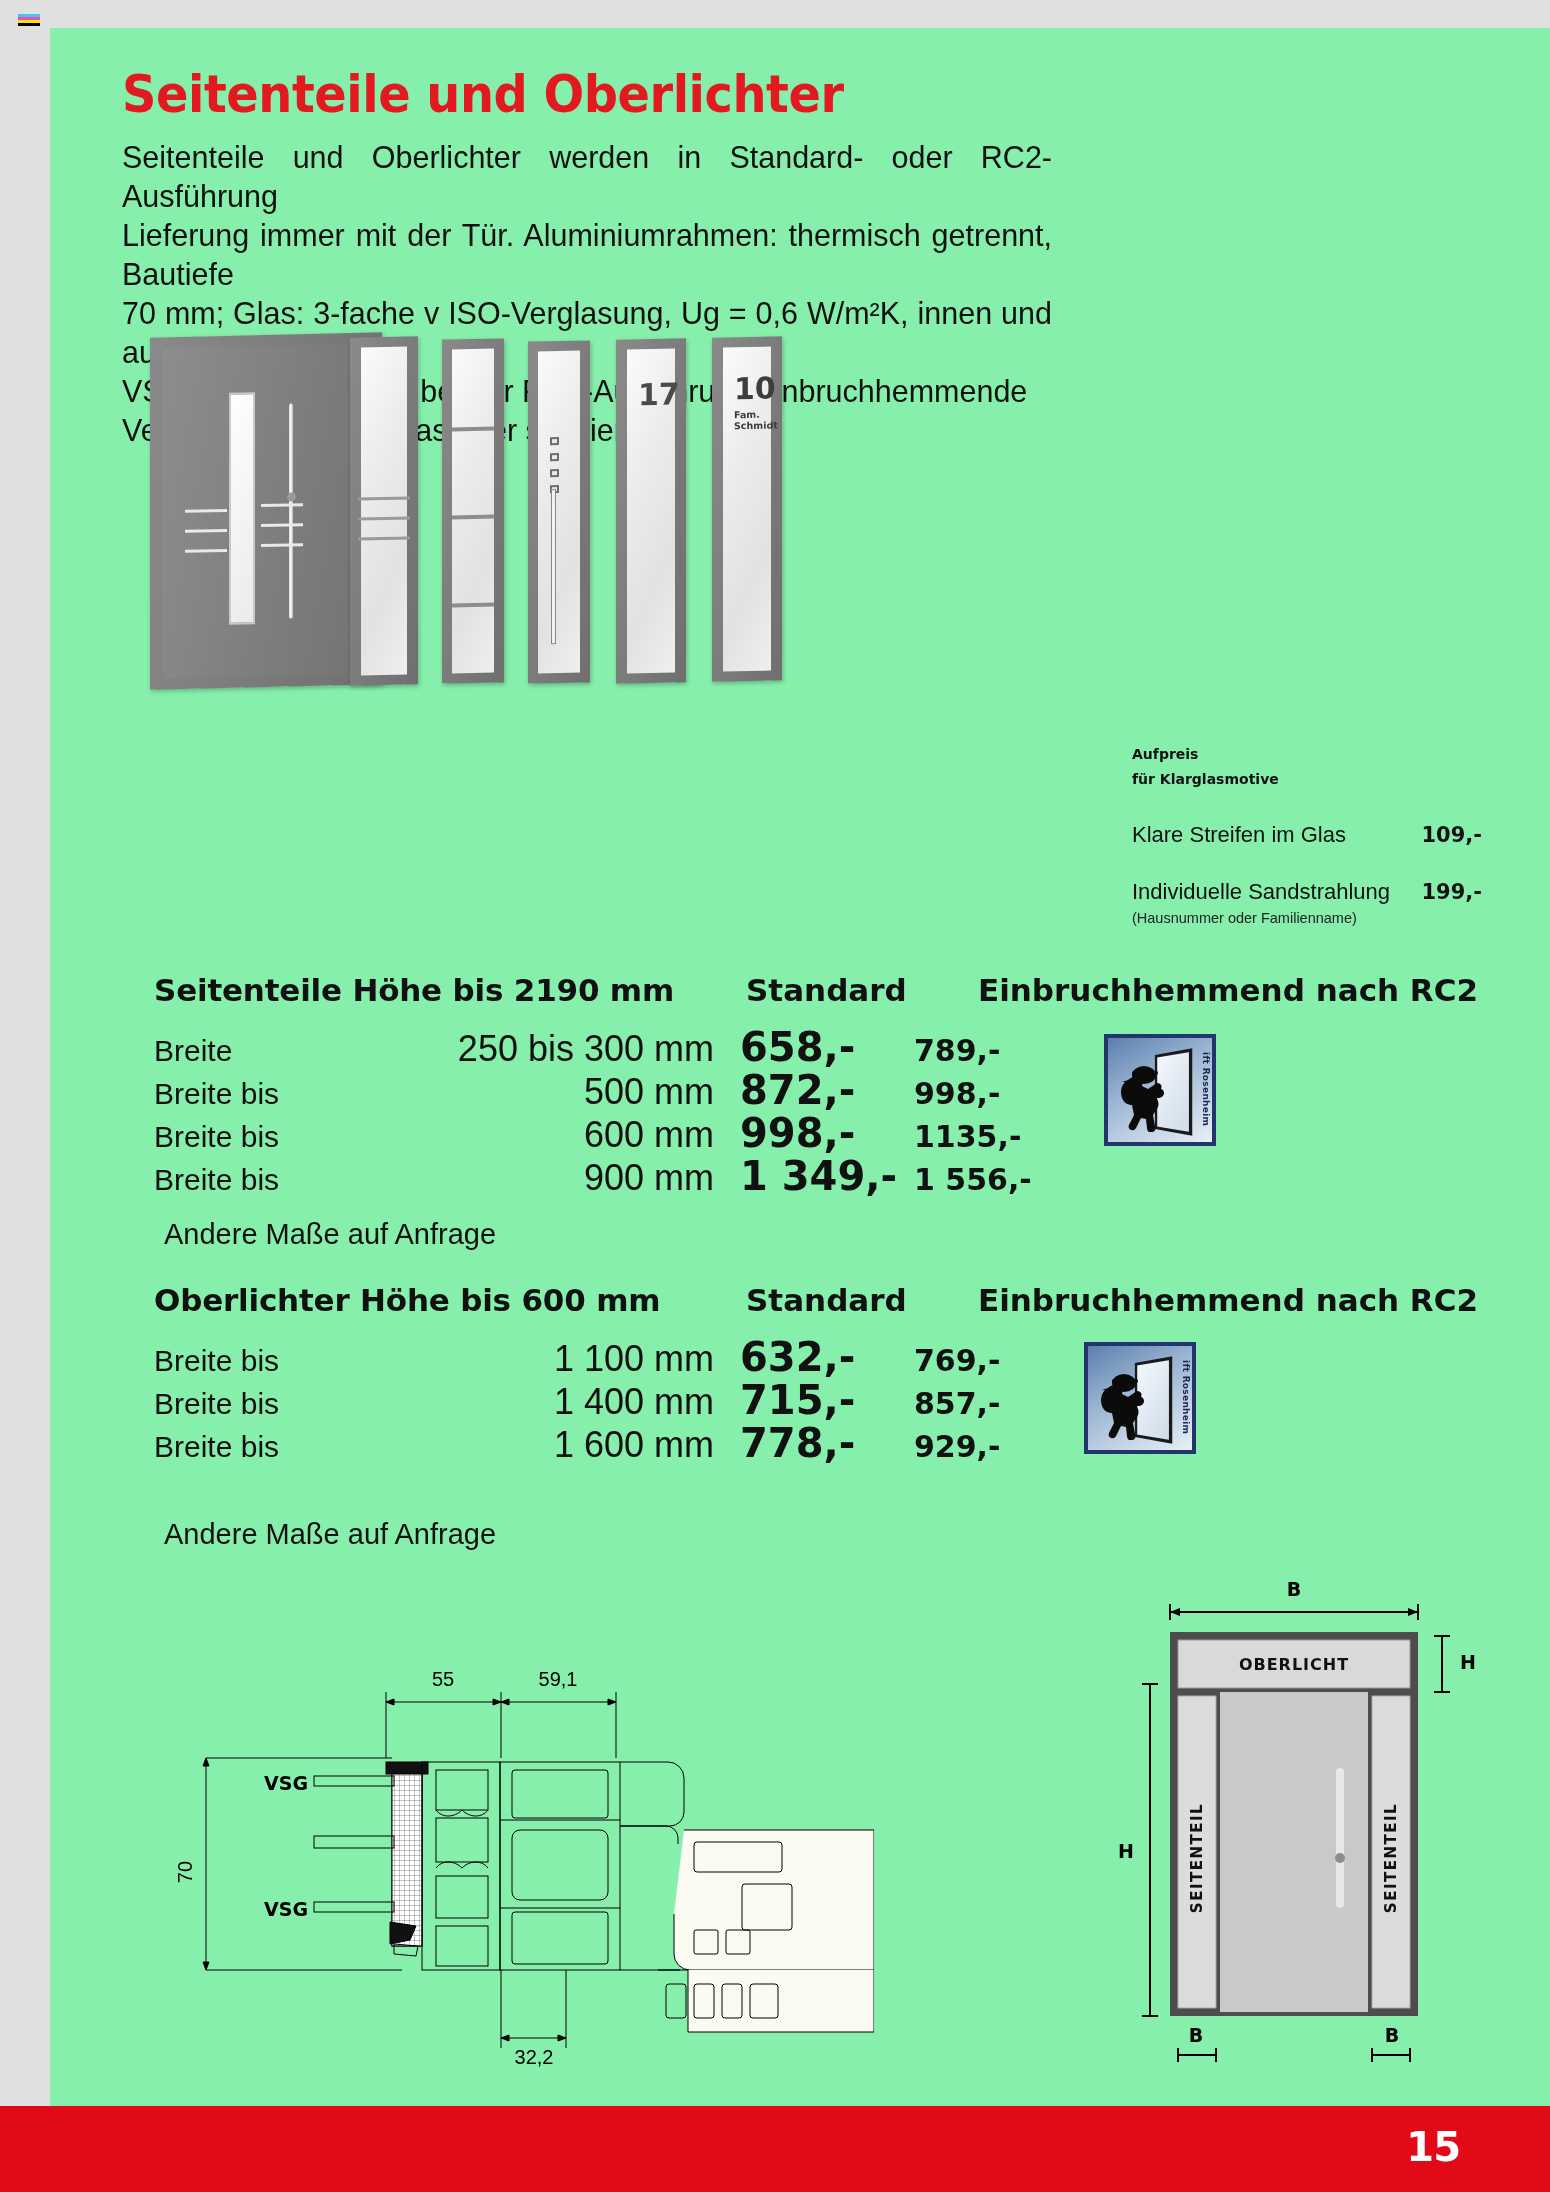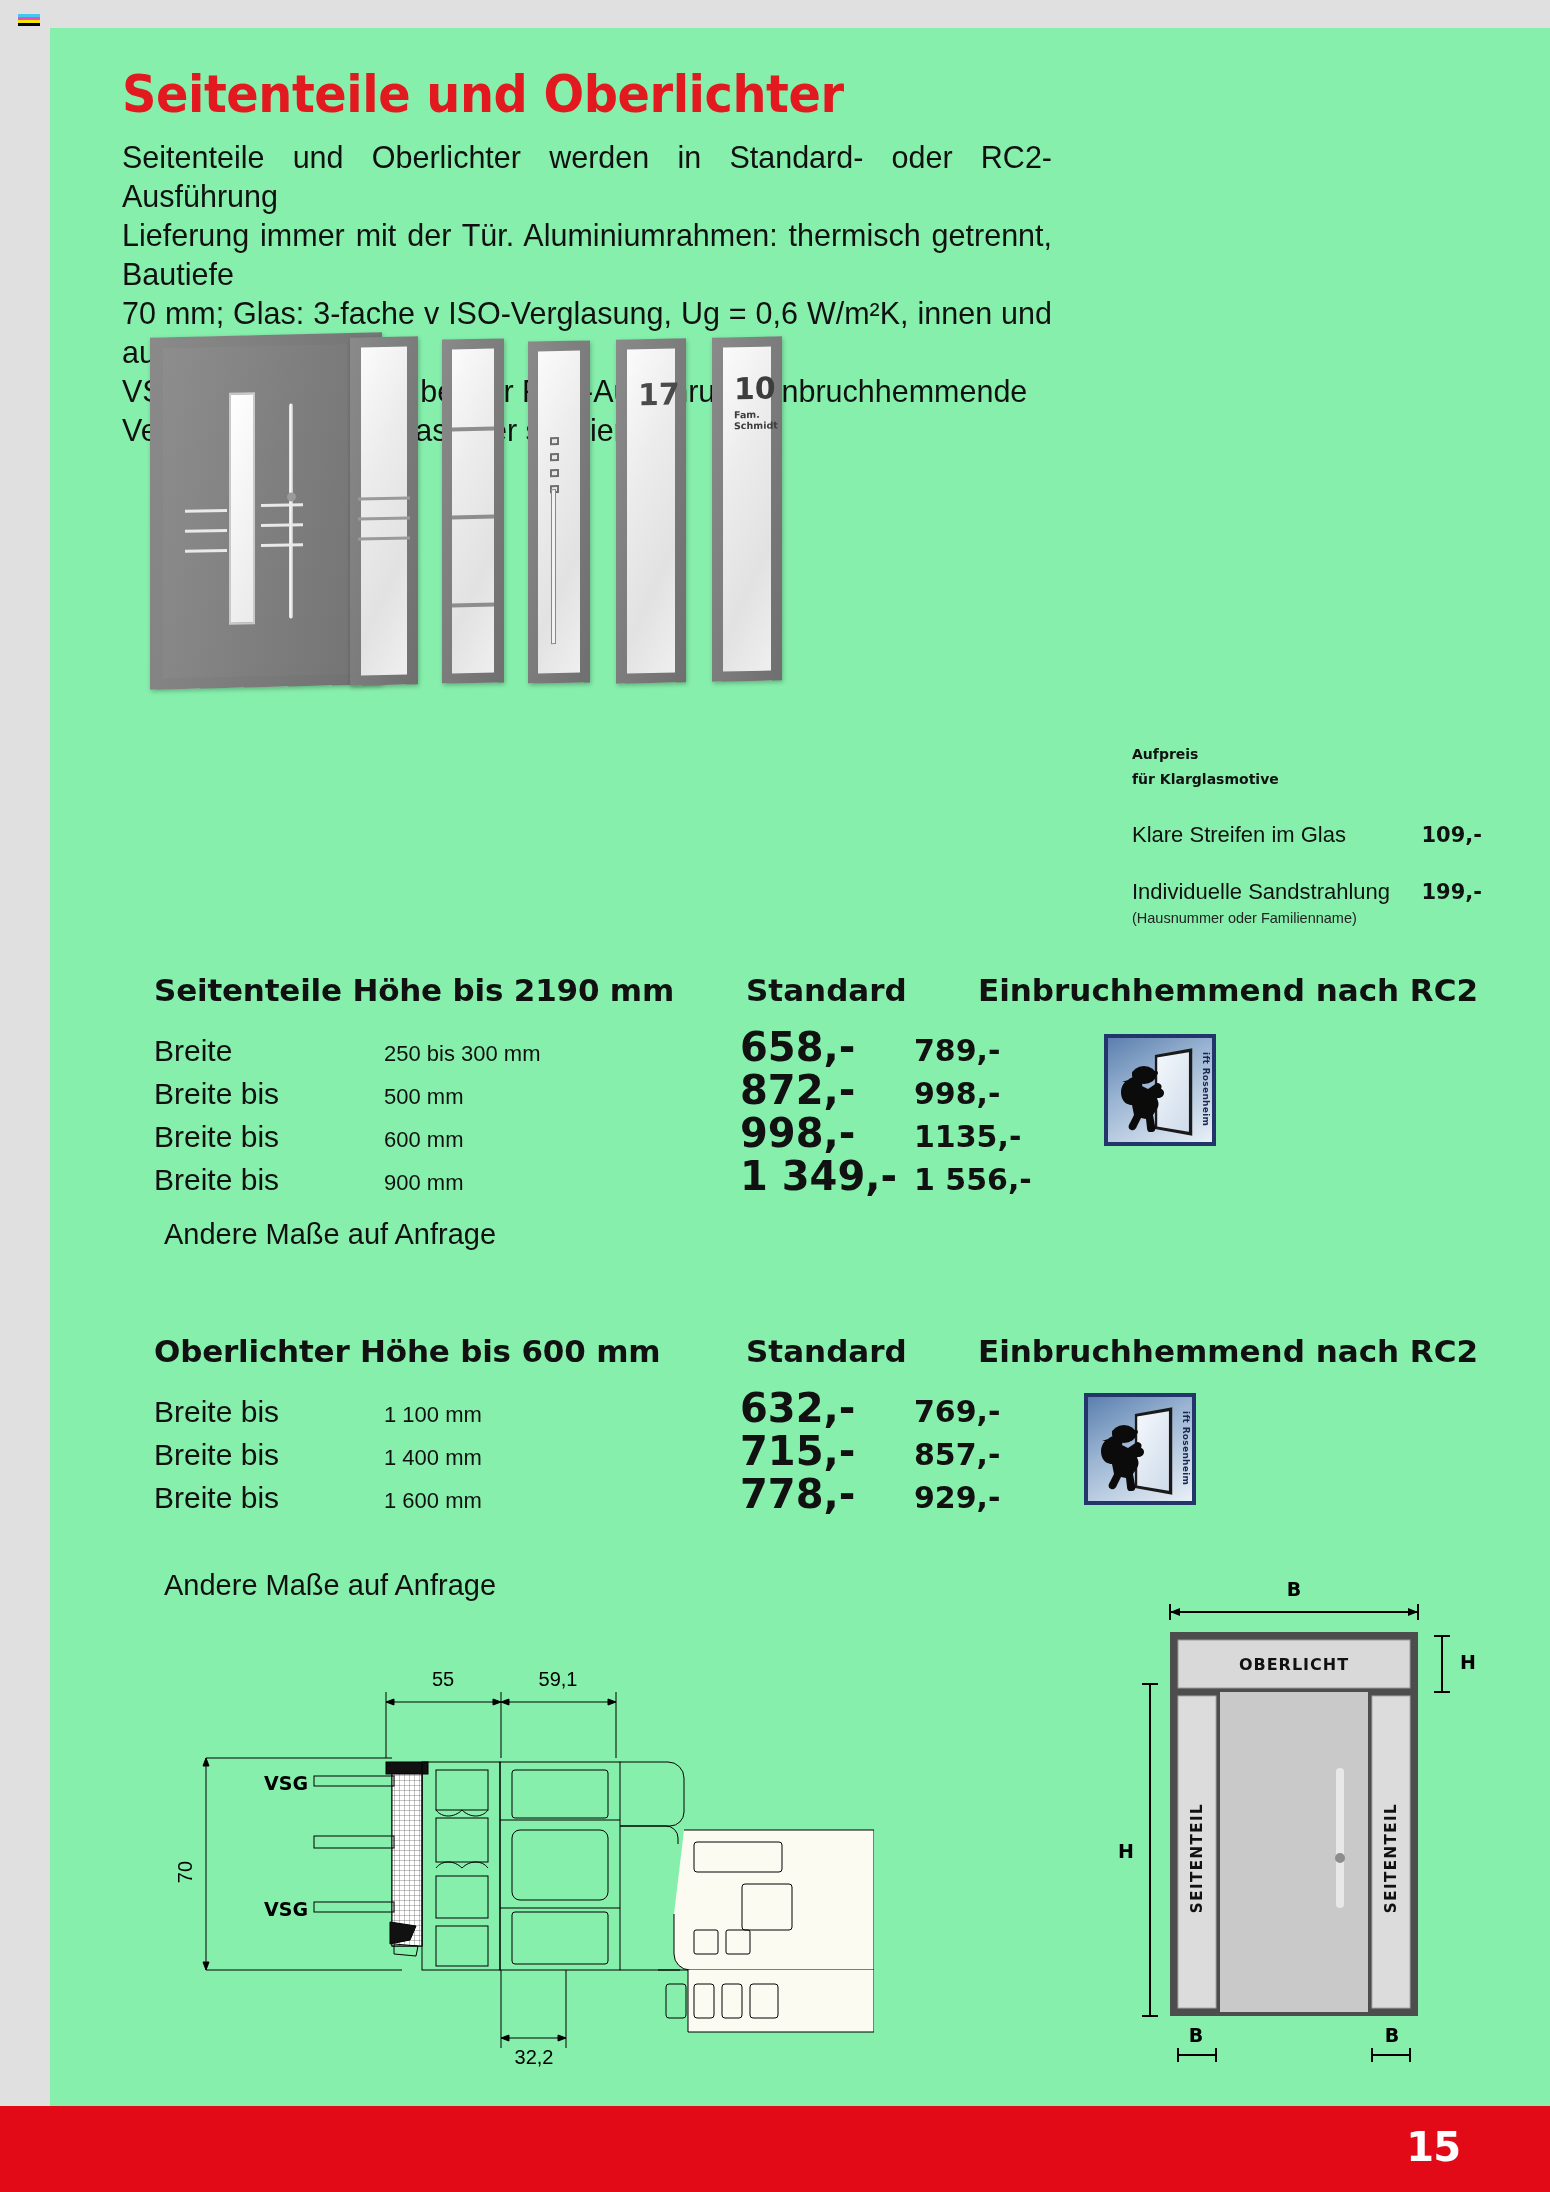--- a/index.html
+++ b/index.html
@@ -154,21 +154,21 @@
     width:200px; font-size:31px; font-weight:bold; color:#111;
     font-family:"DejaVu Sans", sans-serif;
   }
   .ptable .thead .c3 {
     font-size:31px; font-weight:bold; color:#111;
     font-family:"DejaVu Sans", sans-serif;
   }
   .ptable .trow { display:flex; align-items:baseline; height:43px; }
   .ptable .trow .lbl { width:230px; font-size:30px; color:#111; }
   .ptable .trow .dim {
-    width:330px; text-align:left; font-size:22px; color:#111;
+    width:330px; text-align:right; font-size:36px; color:#111;
     font-family:"Liberation Sans", sans-serif;
   }
   .ptable .trow .std {
     width:200px; padding-left:26px; font-size:40px; font-weight:bold; color:#111;
     font-family:"DejaVu Sans", sans-serif;
   }
   .ptable .trow .rc2 {
     width:230px; font-size:30px; font-weight:bold; color:#111;
     font-family:"DejaVu Sans", sans-serif;
   }
@@ -338,21 +338,21 @@
           <path fill="#0b0b0b" d="M5 24c-4 4-5 11-3 16 2 5 6 7 10 7l2 10-4 8c-2 3-2 6 1 7 3 1 5-1 6-4l4-8 5 1 1 9c0 3 2 5 5 4 3 0 4-3 3-6l-2-11 4-6c2-3 2-7 0-10l-3-5 6-4c2-2 2-5 0-6-2-2-4-1-6 1l-6 4-6-3c1-3 0-6-3-8-4-2-8-1-11 2l-6 2z"></path>
           <ellipse cx="24" cy="17" rx="12" ry="9" fill="#0b0b0b"></ellipse>
           <rect x="12" y="13" width="26" height="4" rx="2" fill="#0b0b0b"></rect>
           <path fill="#0b0b0b" d="M38 30c3 0 6 2 6 5s-3 5-6 5-5-2-5-5 2-5 5-5z"></path>
         </svg>
       </div>
       <div class="vtext">ift Rosenheim</div>
     </div>
   </div>
 
-  <div class="ptable" style="top:1305px;">
+  <div class="ptable" style="top:1254px;">
     <div class="thead">
       <div class="c1">Oberlichter Höhe bis 600 mm</div>
       <div class="c2">Standard</div>
       <div class="c3">Einbruchhemmend nach RC2</div>
     </div>
 
     <div class="trow">
       <span class="lbl">Breite bis</span>
       <span class="dim">1 100 mm</span>
       <span class="std">632,-</span>

